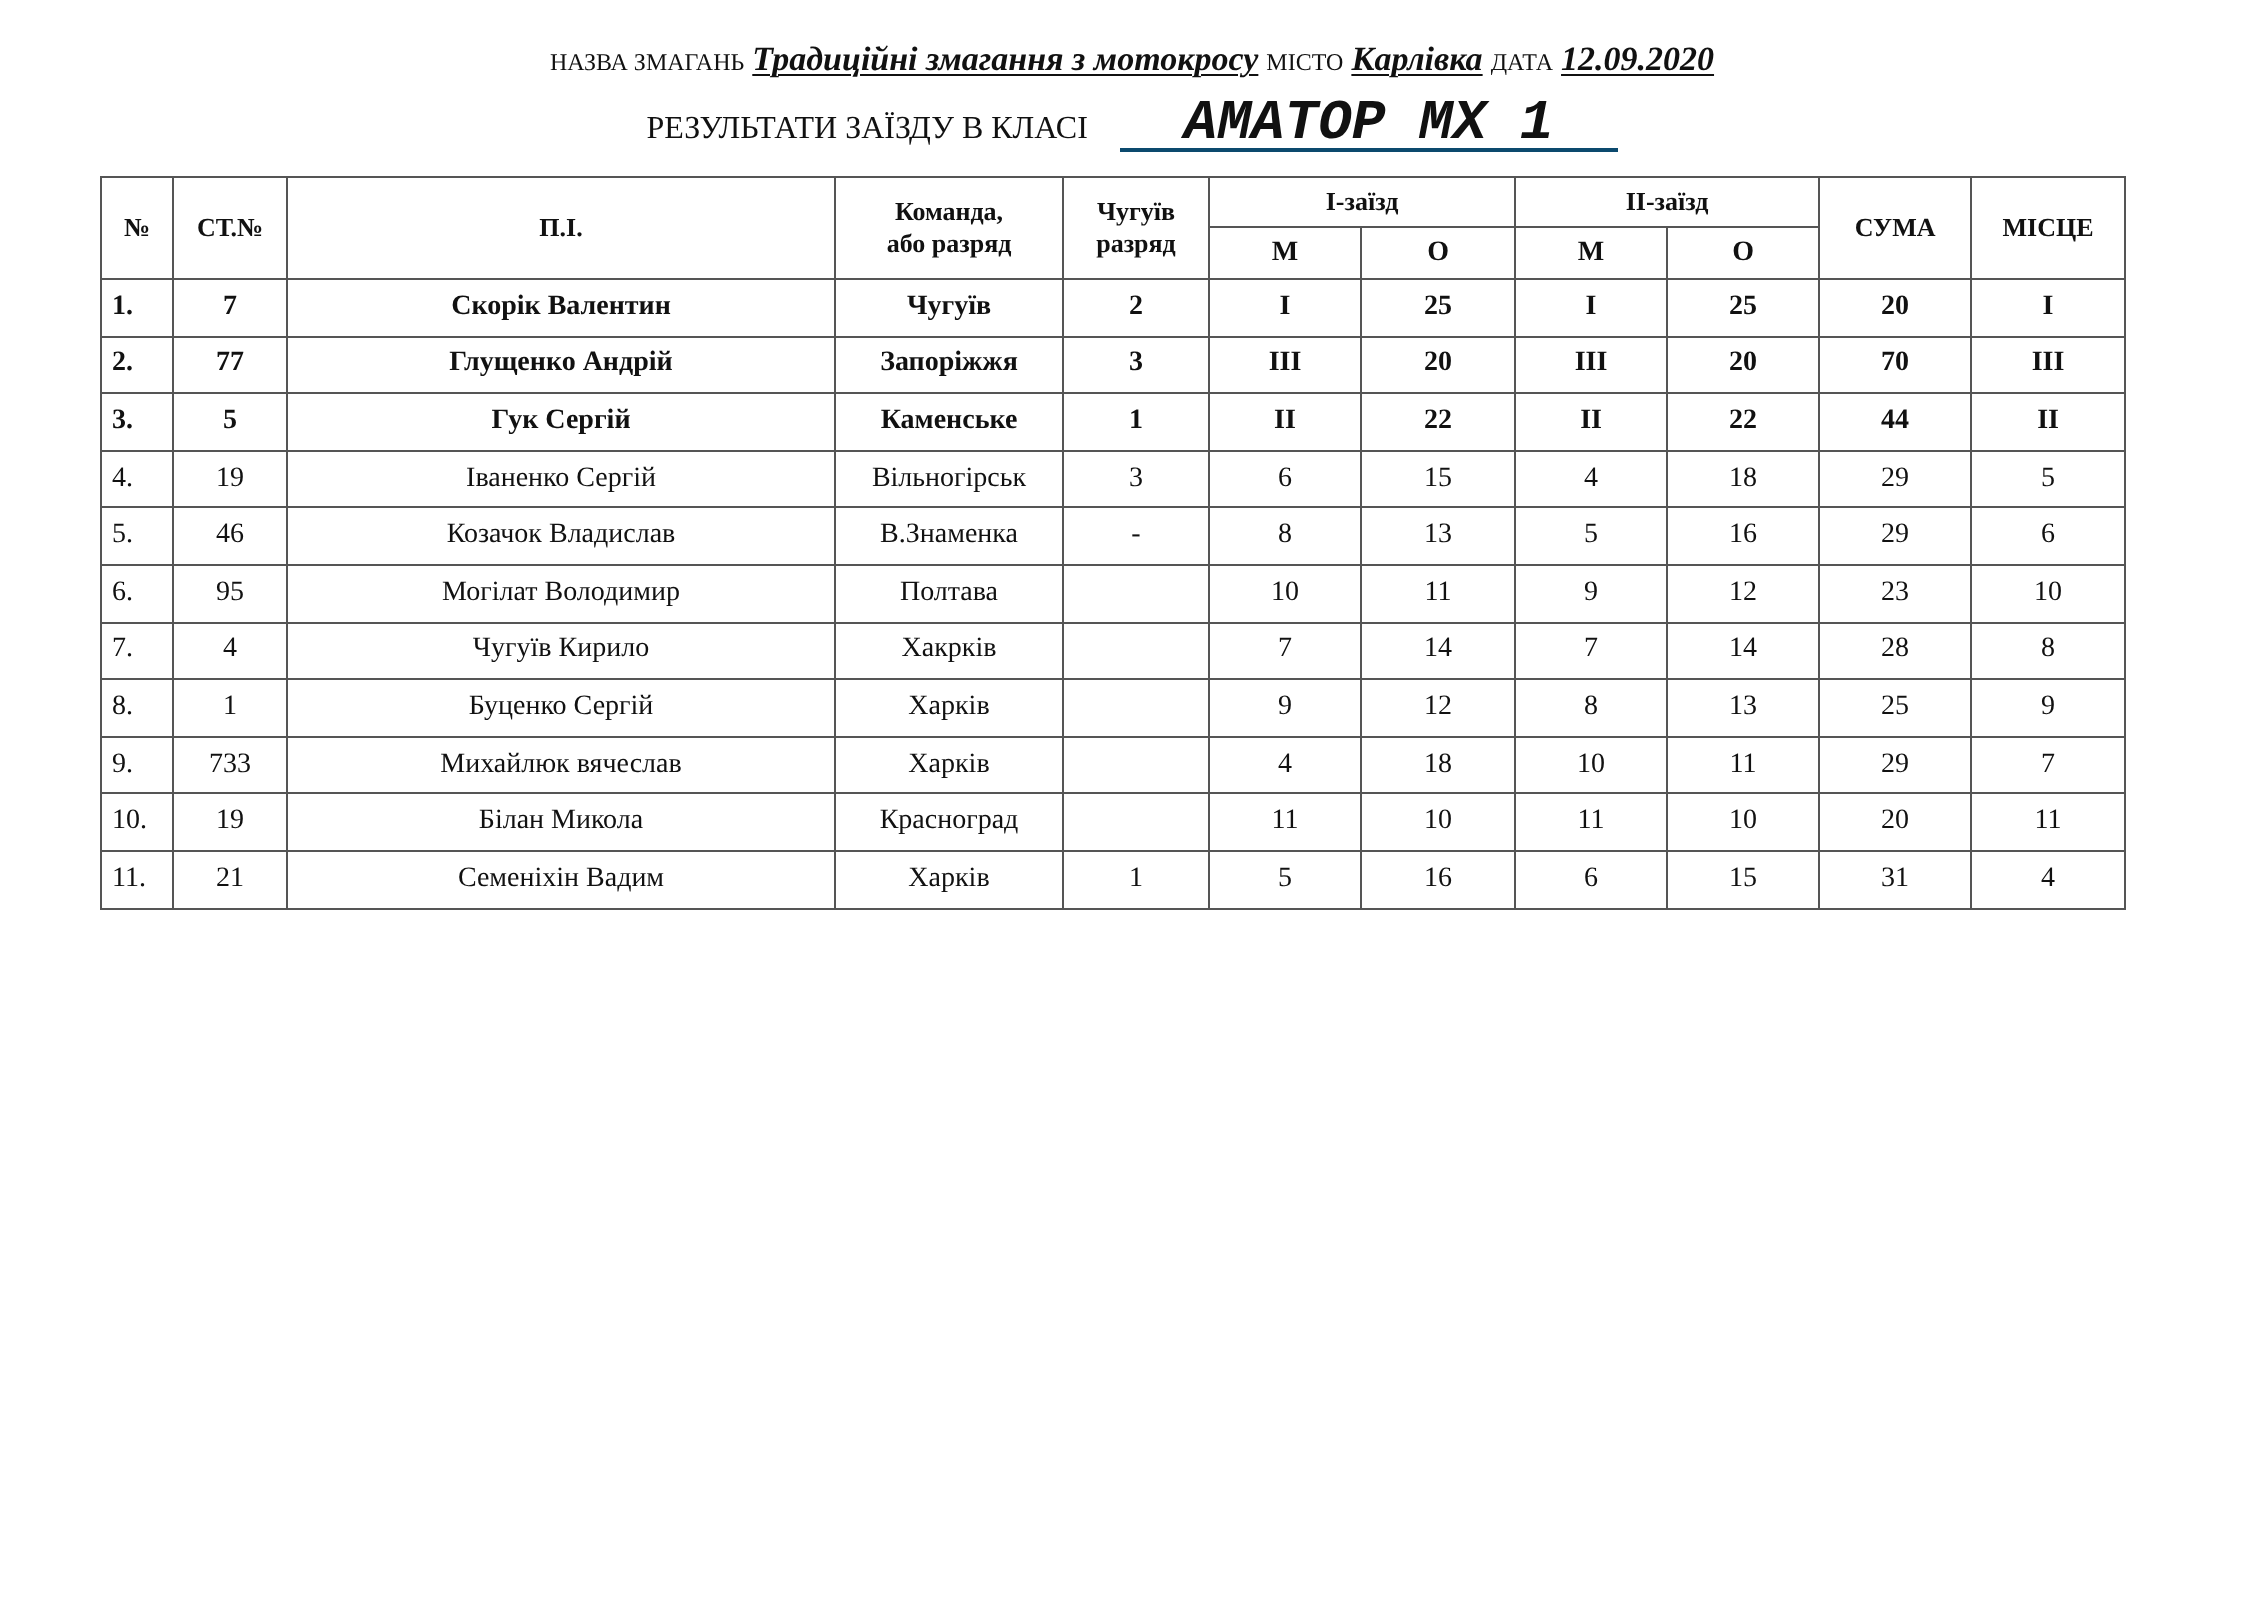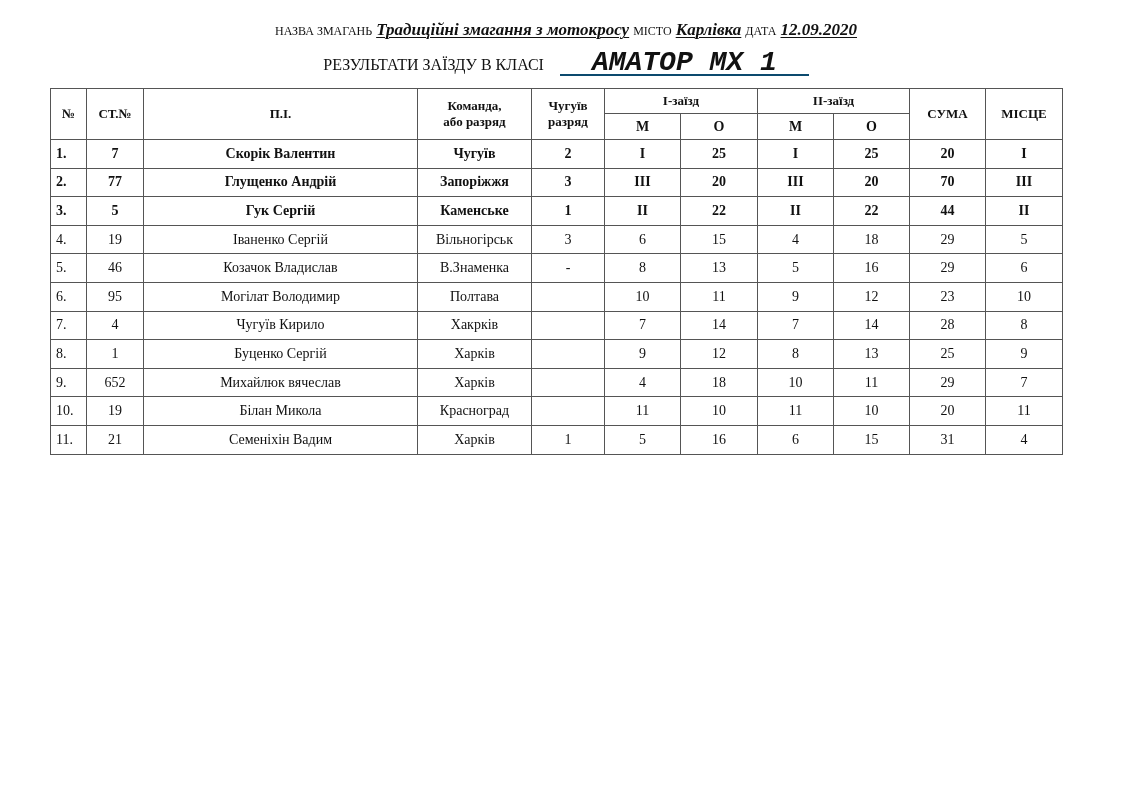--- a/index.html
+++ b/index.html
@@ -234,21 +234,21 @@
         <td></td>
         <td>9</td>
         <td>12</td>
         <td>8</td>
         <td>13</td>
         <td>25</td>
         <td>9</td>
       </tr>
       <tr>
         <td class="num-cell">9.</td>
-        <td>652</td>
+        <td>733</td>
         <td>Михайлюк вячеслав</td>
         <td>Харків</td>
         <td></td>
         <td>4</td>
         <td>18</td>
         <td>10</td>
         <td>11</td>
         <td>29</td>
         <td>7</td>
       </tr>

